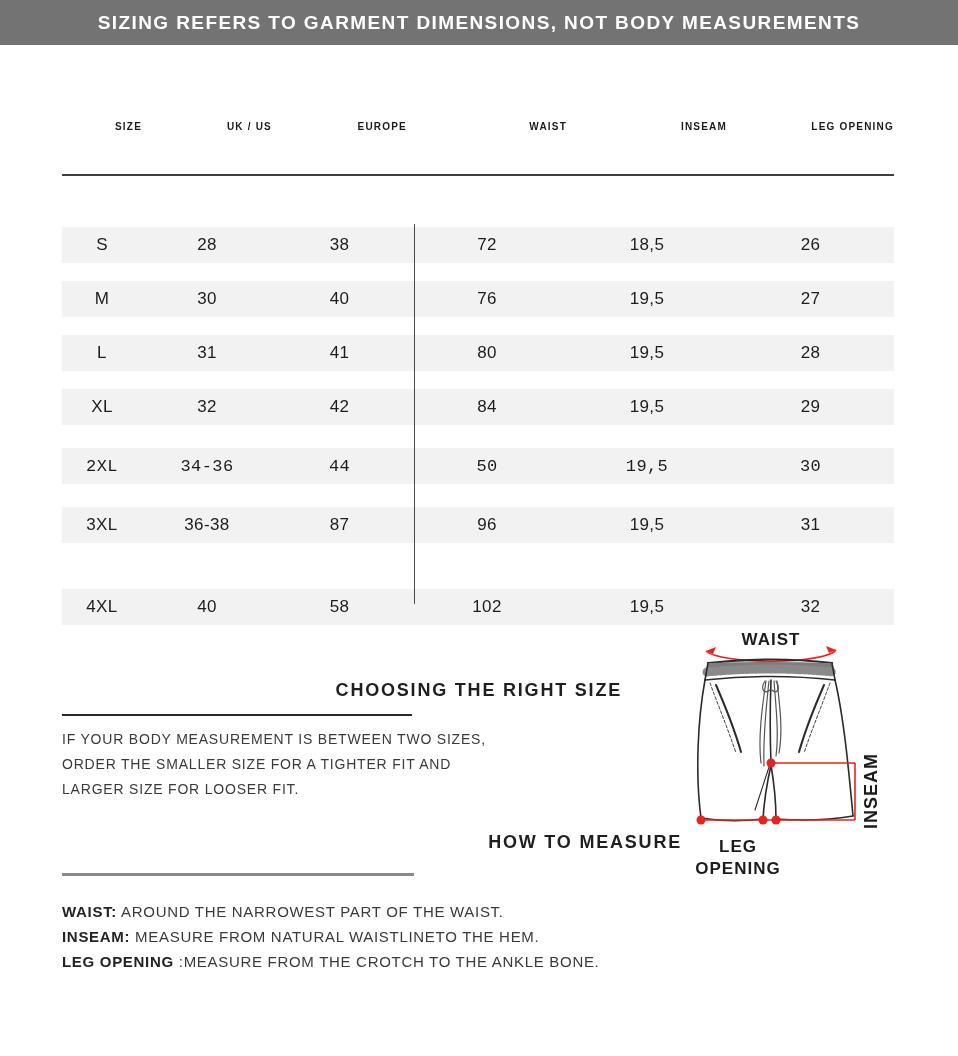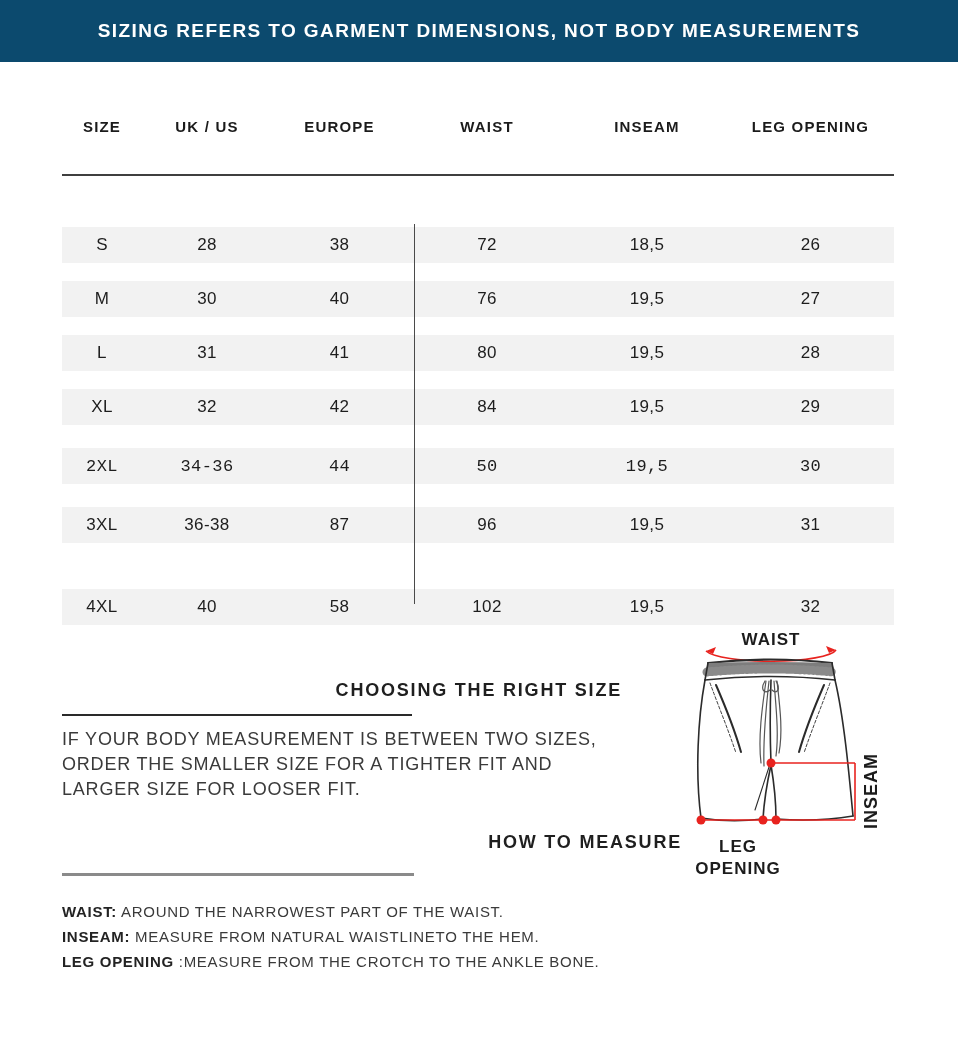--- a/index.html
+++ b/index.html
@@ -10,35 +10,35 @@
   .page{
     position:relative;
     width:958px;height:1056px;
     background:#ffffff;
     font-family:"Liberation Sans", sans-serif;
     color:#1d1d1d;
     overflow:hidden;
   }
   
   .banner{
-    position:absolute;left:0;top:0;width:958px;height:62px;
-    background:#0c4a6e;
+    position:absolute;left:0;top:0;width:958px;height:45px;
+    background:#737373;
     display:flex;align-items:center;justify-content:center;
   }
   .banner span{
     color:#ffffff;font-size:19px;font-weight:700;letter-spacing:1.4px;
   }
   
   .thead{
     position:absolute;left:62px;top:113px;width:832px;height:26px;
     display:grid;grid-template-columns:80px 130px 135px 160px 160px 167px;
     align-items:center;
   }
   .thead .hcell{
-    text-align:center;font-size:15px;font-weight:700;letter-spacing:1.2px;color:#1b1b1b;
+    text-align:right;font-size:10px;font-weight:700;letter-spacing:1.2px;color:#1b1b1b;
   }
   .hrule{
     position:absolute;left:62px;top:174px;width:832px;height:2px;background:#3f3f3f;
   }
   .tbody{
     position:absolute;left:62px;top:227px;width:832px;height:376px;
   }
   .t-row{
     position:absolute;left:0;width:832px;height:36px;background:#f2f2f2;
     display:grid;grid-template-columns:80px 130px 135px 160px 160px 167px;
@@ -51,21 +51,21 @@
   .r4{top:221px;font-family:Liberation Mono, monospace;} .r5{top:280px;} .r6{top:330px;margin-top:32px;}
   .vdivider{
     position:absolute;left:414px;top:224px;width:1px;height:380px;background:#4a4a4a;
   }
   
   .choosing{position:absolute;left:62px;top:680px;width:560px;}
   .sec-title{font-size:18px;font-weight:700;letter-spacing:1.8px;color:#1f1f1f;text-align:right;}
   .choosing .underline{width:350px;height:2px;background:#2a2a2a;margin-top:13px;}
   .choosing .para{margin-top:11px;}
   .choosing .para div{
-    font-size:18px;letter-spacing:0.8px;color:#3a3a3a;line-height:25px;
+    font-size:14px;letter-spacing:0.8px;color:#3a3a3a;line-height:25px;
   }
   
   .measure{position:absolute;left:62px;top:832px;width:620px;}
   .measure .underline{width:352px;height:3px;background:#8a8a8a;margin-top:20px;}
   .measure .mlist{margin-top:23px;}
   .measure .mline{
     font-size:15px;letter-spacing:0.7px;color:#3a3a3a;line-height:25px;white-space:nowrap;
   }
   .measure .mlabel{font-weight:700;color:#232323;}
   

